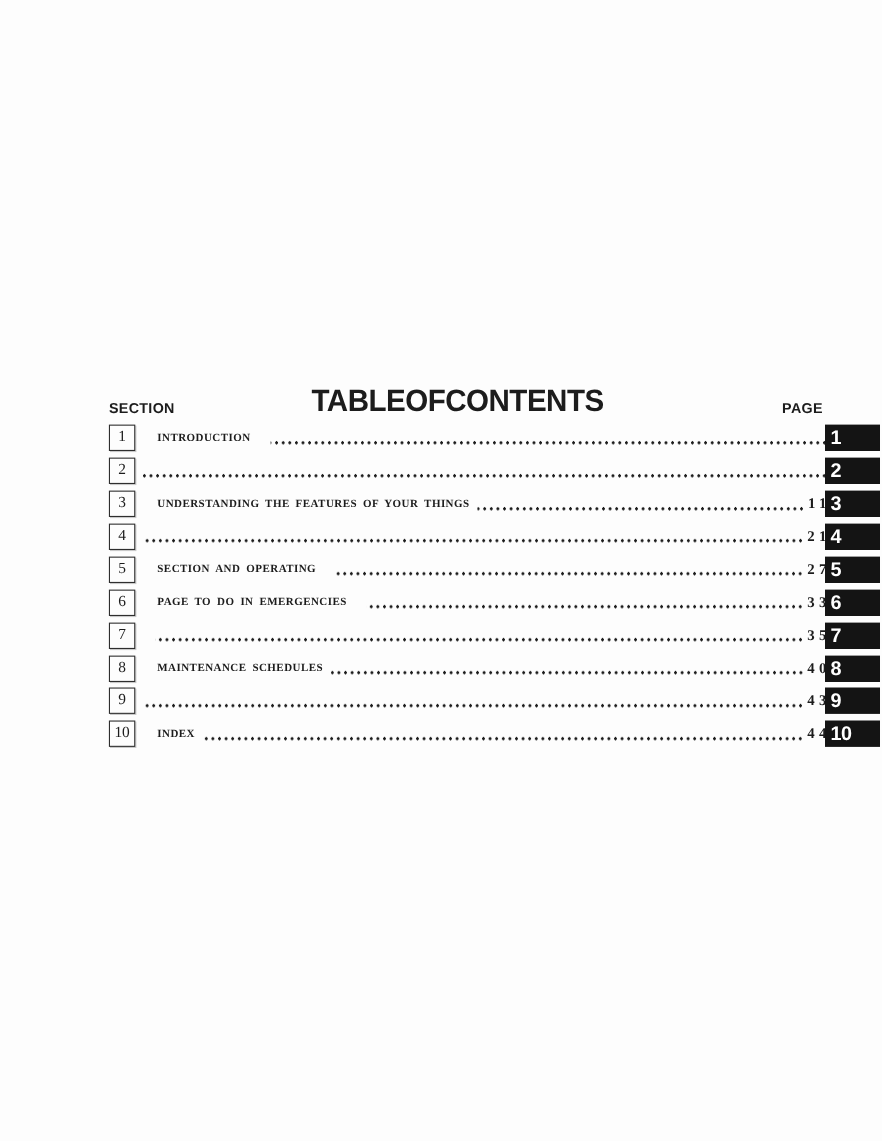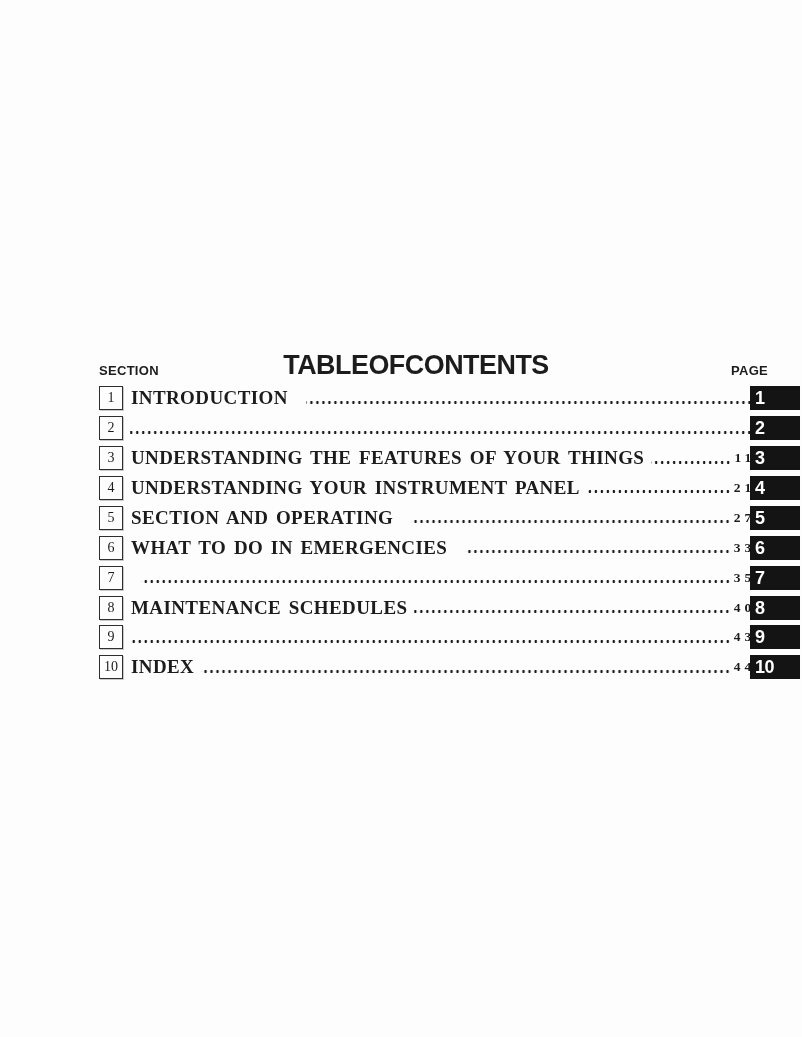--- a/index.html
+++ b/index.html
@@ -21,21 +21,21 @@
   .hdr-label{
     position:absolute;
     font-family:"Liberation Sans", sans-serif;
     font-weight:bold;
     font-size:13px;
     letter-spacing:.3px;
     color:var(--ink);
     white-space:nowrap;
   }
   .hdr-section{left:99px;top:363px;}
-  .hdr-page{left:731px;top:363px;}
+  .hdr-page{left:711px;top:363px;}
   .doc-title{
     position:absolute;
     left:416px;top:349px;
     transform:translateX(-50%) scaleX(.96);
     font-family:"Liberation Sans", sans-serif;
     font-weight:bold;
     font-size:28px;
     letter-spacing:-.5px;
     color:var(--ink);
     white-space:nowrap;
@@ -56,23 +56,23 @@
     flex:0 0 auto;
     width:24px;height:24px;
     border:1.5px solid #2e2e2e;
     background:var(--paper);
     display:flex;align-items:center;justify-content:center;
     font-size:14px;
     color:var(--ink);
     box-shadow:1px 1px 0 #c9c9c9;
   }
   .row-title{
-    margin-left:8px;
-    font-weight:bold;
-    font-size:19px;
+    margin-left:20px;
+    font-weight:bold;
+    font-size:10px;
     letter-spacing:.4px;
     word-spacing:2.5px;
     white-space:nowrap;
     color:var(--ink);
   }
   .leader{
     flex:1 1 auto;
     align-self:flex-end;
     height:5px;
     margin:0 3px 8.5px 7px;
@@ -151,41 +151,40 @@
     <span class="row-title">UNDERSTANDING THE FEATURES OF YOUR THINGS</span>
     <span class="leader"></span>
     <span class="page-num">115</span>
     <span class="thumb-tab">3</span>
   </div>
 
   <div class="toc-row">
     <span class="sec-box">
       <span>4</span>
     </span>
-    <span class="row-title">UNDERSTANDING YOUR INSTRUMENT PANEL</span>
     <span class="leader"></span>
     <span class="page-num">213</span>
     <span class="thumb-tab">4</span>
   </div>
 
   <div class="toc-row">
     <span class="sec-box">
       <span>5</span>
     </span>
     <span class="row-title">SECTION AND OPERATING</span>
     <span class="leader"></span>
     <span class="page-num">275</span>
     <span class="thumb-tab">5</span>
   </div>
 
   <div class="toc-row">
     <span class="sec-box">
       <span>6</span>
     </span>
-    <span class="row-title">WHAT TO DO IN EMERGENCIES</span>
+    <span class="row-title">PAGE TO DO IN EMERGENCIES</span>
     <span class="leader"></span>
     <span class="page-num">339</span>
     <span class="thumb-tab">6</span>
   </div>
 
   <div class="toc-row">
     <span class="sec-box">
       <span>7</span>
     </span>
     <span class="leader"></span>

